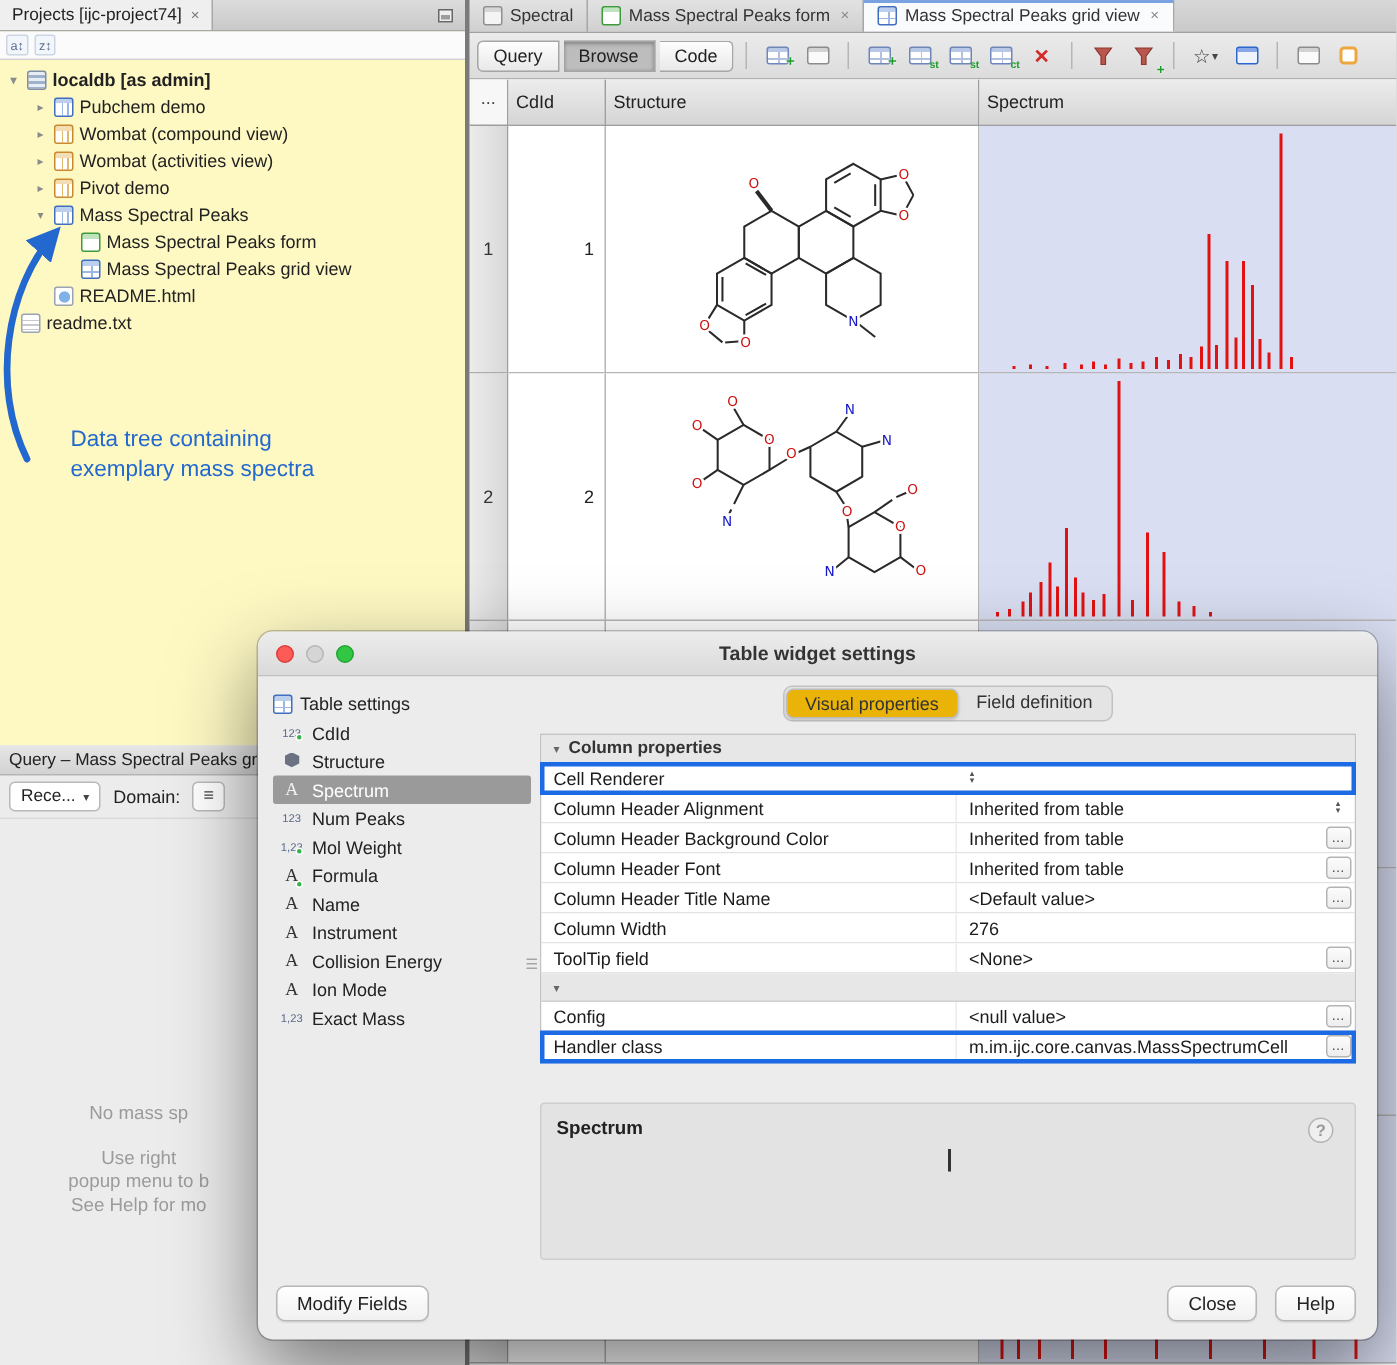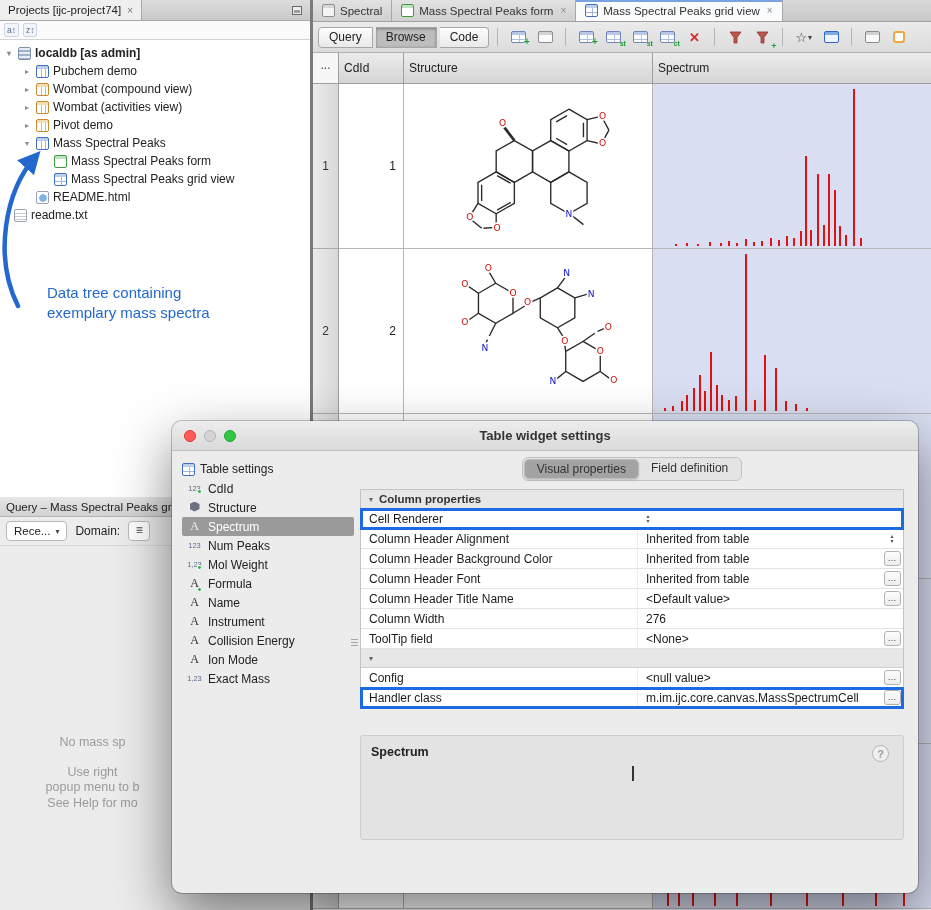--- a/index.html
+++ b/index.html
@@ -3,21 +3,21 @@
 <meta charset="utf-8">
 <style>
 *{margin:0;padding:0;box-sizing:border-box}
 html,body{width:931px;height:910px}
 body{font-family:"Liberation Sans",sans-serif;font-size:12px;color:#222;background:#9a9a9a;overflow:hidden}
 button{font:inherit;background:none;border:none;color:inherit;cursor:default}
 .screen{position:relative;width:931px;height:910px;background:#ececec;overflow:hidden}
 .vline{position:absolute;left:310px;top:0;width:3px;height:100%;background:#7a7a7a;z-index:5}
 
 
-.projects-pane{position:absolute;left:0;top:0;width:310px;height:497px;background:#ffffff}
+.projects-pane{position:absolute;left:0;top:0;width:310px;height:497px;background:#fef9c3}
 .ptab-bar{height:21px;background:linear-gradient(#dcdcdc,#c9c9c9);border-bottom:1px solid #a8a8a8;display:flex;align-items:stretch}
 .ptab{display:flex;align-items:center;gap:6px;padding:0 8px;background:#efefef;border-right:1px solid #a8a8a8;font-size:11.5px}
 .ptab .close{color:#777;font-size:10px}
 .dockicon{margin-left:auto;margin-right:8px;align-self:center;width:10px;height:9px;border:1px solid #666;position:relative;background:#eee}
 .dockicon::after{content:"";position:absolute;left:1px;right:1px;bottom:1px;height:3px;background:#9d9d9d}
 .ptoolbar{height:19px;background:#fbfbfb;border-bottom:1px solid #d3d3d3;display:flex;align-items:center;gap:4px;padding:0 4px}
 .sorticon{font-size:8.5px;color:#5a6f94;border:1px solid #ccd5e3;border-radius:2px;padding:0 2px;background:#f2f5fa;line-height:12px}
 .ptree{padding-top:4px}
 .trow{display:flex;align-items:center;gap:4px;height:18px;white-space:nowrap}
 .trow.bold{font-weight:bold}
@@ -103,21 +103,21 @@
 .ficon.num{font-size:7.5px;color:#5a6a8a;letter-spacing:0}
 .ficon.alpha{font-family:"Liberation Serif",serif;font-size:12px;color:#333}
 .frow.sel .ficon{color:#f0f0f0}
 .fdot{position:absolute;right:1px;bottom:-1px;width:5px;height:5px;border-radius:50%;background:#35b24a;border:1px solid #fff;display:inline-block}
 .fhex{display:inline-block;width:10px;height:10px;background:#6b7383;clip-path:polygon(50% 0,100% 25%,100% 75%,50% 100%,0 75%,0 25%)}
 .grip{position:absolute;left:179px;top:218px;width:7px;display:flex;flex-direction:column;gap:2px}
 .grip i{height:1px;background:#a5a5a5}
 .rightp{position:absolute;left:188px;right:14px;top:36px}
 .segtabs{display:flex;width:max-content;margin:0 auto 8px;background:#e4e4e4;border:1px solid #c2c2c2;border-radius:6px;padding:1px}
 .segtab{padding:2px 12px;font-size:12px;border-radius:5px;color:#333}
-.segtab.sel{background:#a3a3a3;border:1px solid #bdbdbd;box-shadow:0 1px 2px rgba(0,0,0,.15)}
+.segtab.sel{background:#eab308;border:1px solid #bdbdbd;box-shadow:0 1px 2px rgba(0,0,0,.15)}
 .props{border:1px solid #c3c3c3;background:#fff}
 .sec-h{height:19px;background:#e7e7e7;border-bottom:1px solid #d0d0d0;display:flex;align-items:center;gap:6px;padding-left:8px;font-weight:bold;font-size:11.5px;color:#333}
 .sec-h .tri{font-size:8px;color:#666;font-weight:normal}
 .prow{display:flex;align-items:center;height:20px;border-bottom:1px solid #e2e2e2;position:relative;background:#fff}
 .plabel{width:276px;padding-left:8px;font-size:12px;color:#1c1c1c;flex:none;white-space:nowrap;overflow:hidden}
 .pvalue{flex:1;padding-left:8px;font-size:12px;color:#1c1c1c;border-left:1px solid #ececec;height:100%;display:flex;align-items:center;overflow:hidden;white-space:nowrap}
 .pctrl{flex:none;width:22px;display:flex;align-items:center;justify-content:center}
 .spin{display:flex;flex-direction:column;font-size:6px;line-height:5px;color:#555;align-items:center}
 .dots{width:17px;height:15px;border:1px solid #b3b3b3;border-radius:3px;background:linear-gradient(#fcfcfc,#ededed);font-size:9px;line-height:12px;text-align:center;color:#444}
 .prow.hl{outline:3px solid var(--highlight,#1d6ae5);outline-offset:-2px;z-index:2}
@@ -590,20 +590,27 @@
             </span>
           </div>
         </div>
       <div class="preview">
         <span class="pv-label">Spectrum</span>
         <span class="pv-caret"></span>
         <span class="pv-help">?</span>
       </div>
     </div>
 
+    <div class="dlg-btns">
+      <button class="mbtn">Modify Fields</button>
+      <span class="spacer"></span>
+      <button class="mbtn">Close</button>
+      <span class="gap"></span>
+      <button class="mbtn">Help</button>
+    </div>
   </div>
 </div>
 
 <svg width="0" height="0" style="position:absolute" aria-hidden="true">
   <defs>
     <g id="mol1g">
       <g fill="none" stroke="#2a2a2a" stroke-width="1.5">
         <polygon points="70,89 90,100.5 90,123.5 70,135 50,123.5 50,100.5"></polygon>
         <path d="M54,103 L54,121 M71,93 L86,101.5 M71,131 L86,122.5"></path>
         <polygon points="90,54.5 110,66 110,89 90,100.5 70,89 70,66"></polygon>

